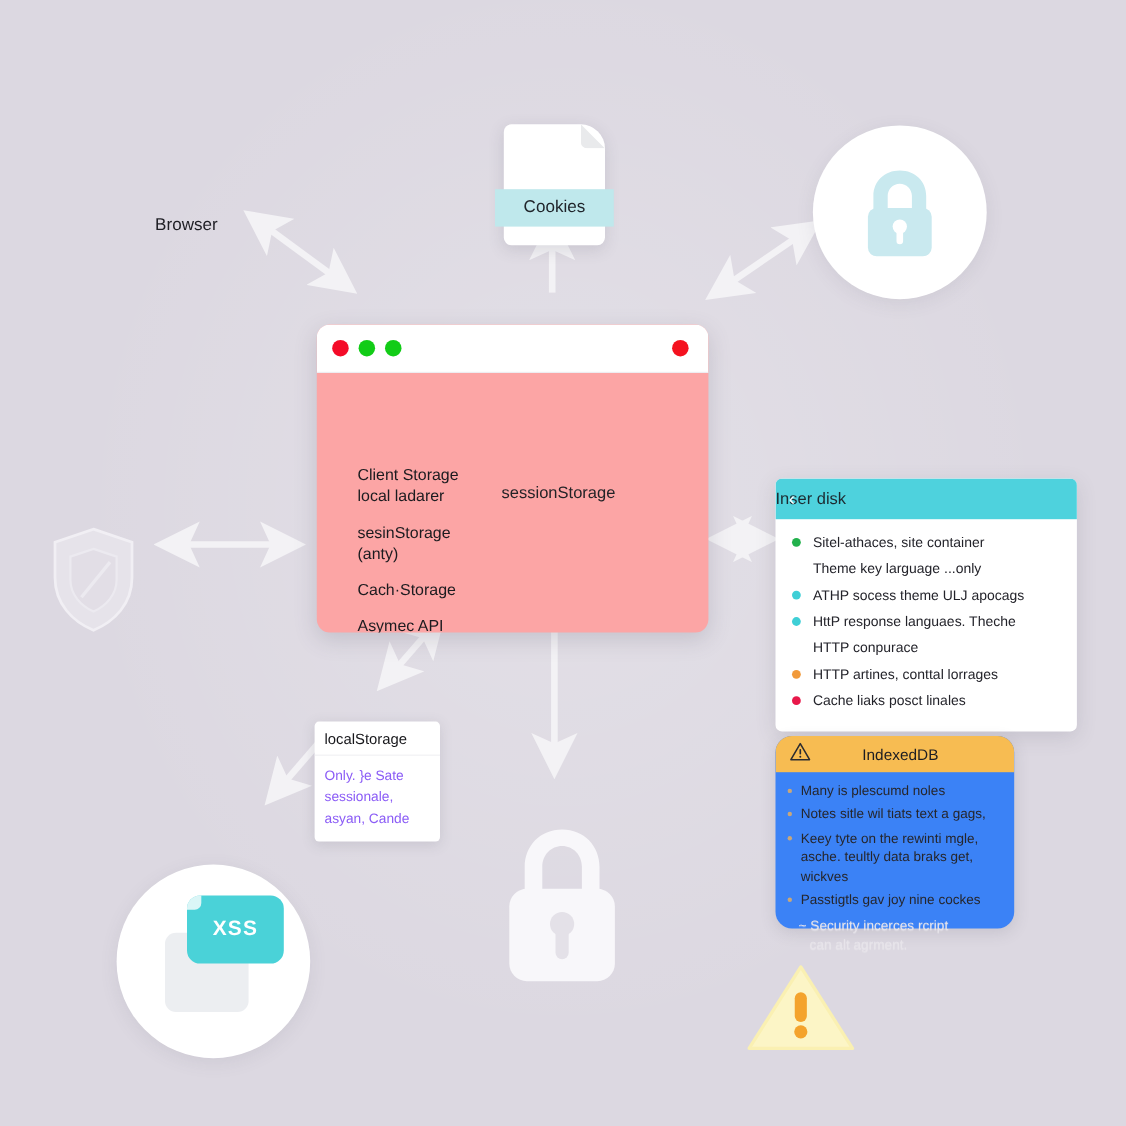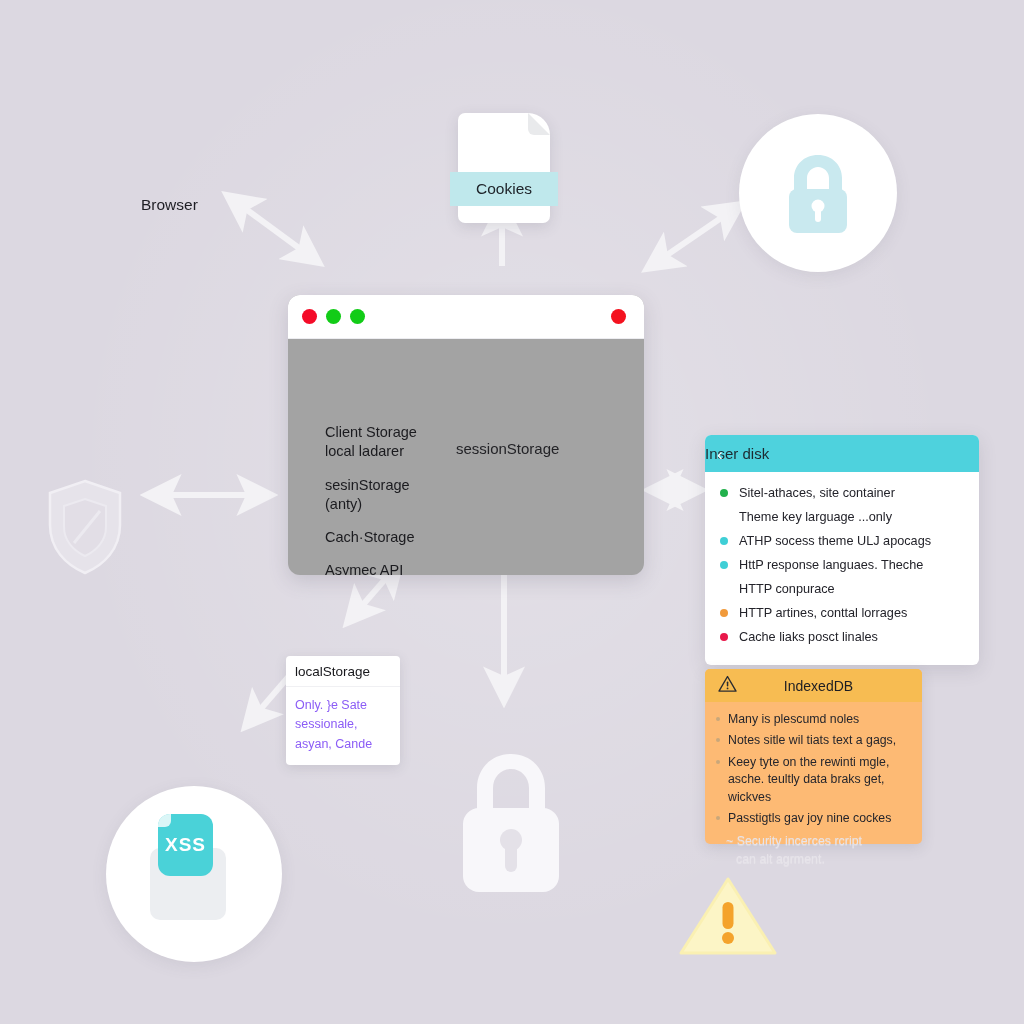--- a/index.html
+++ b/index.html
@@ -33,21 +33,21 @@
     left: 0; top: 0;
     width: 1024px; height: 1024px;
     z-index: 1;
     pointer-events: none;
   }
 
   
   #browser-window {
     left: 288px; top: 270px;
     width: 356px; height: 280px;
-    background: #a3a3a3;
+    background: #fca5a5;
     border-radius: 12px;
     box-shadow: 0 6px 20px rgba(90,85,105,0.20);
     overflow: hidden;
   }
   #browser-titlebar {
     height: 43px;
     background: #ffffff;
     border-bottom: 1px solid #ededf1;
     position: relative;
   }
@@ -143,22 +143,22 @@
   }
   #xss-circle .doc-ghost {
     position: absolute;
     left: 44px; top: 62px;
     width: 76px; height: 72px;
     background: #eceef1;
     border-radius: 10px;
   }
   #xss-circle .tile {
     position: absolute;
-    left: 52px; top: 28px;
-    width: 55px; height: 62px;
+    left: 64px; top: 28px;
+    width: 88px; height: 62px;
     background: #4ad2d8;
     border-radius: 12px;
     display: flex; align-items: center; justify-content: center;
   }
   #xss-circle .tile span {
     color: #ffffff;
     font-size: 19px;
     font-weight: bold;
     letter-spacing: 1px;
   }
@@ -238,22 +238,22 @@
     left: 3px; top: 5px;
     width: 8px; height: 8px;
     border-radius: 50%;
   }
   #inserdisk-panel ul { margin: 0; padding: 0; }
 
   
   #indexeddb-panel {
     left: 705px; top: 644px;
     width: 217px;
-    background: #fdba74;
-    border-radius: 5px;
+    background: #3b82f6;
+    border-radius: 15px;
     box-shadow: 0 4px 14px rgba(90,85,105,0.16);
     overflow: hidden;
   }
   #indexeddb-panel .idb-head {
     height: 33px;
     background: #f7bc52;
     display: flex;
     align-items: center;
     position: relative;
   }

